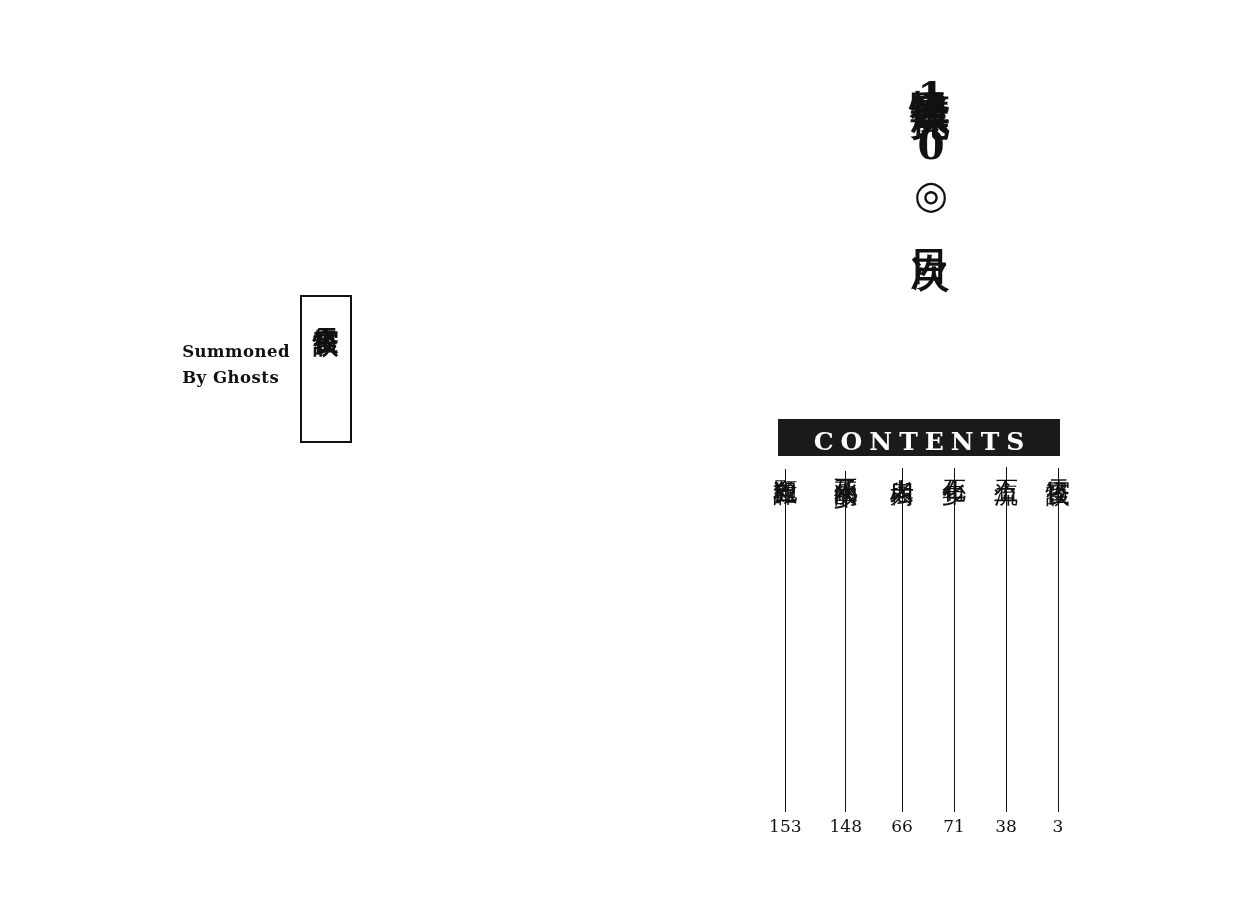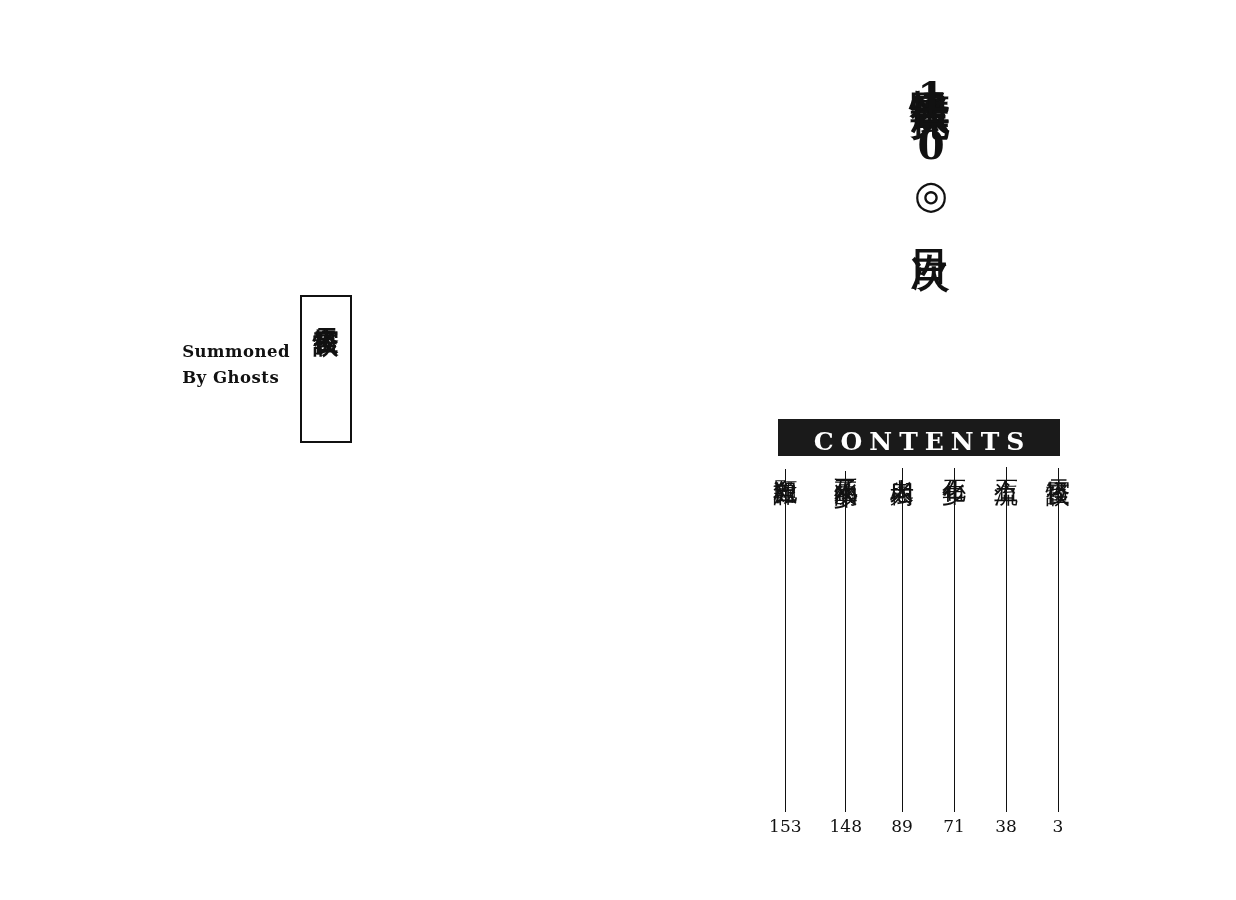--- a/index.html
+++ b/index.html
@@ -177,21 +177,21 @@
         <div class="page">38</div>
       </div>
       <div class="toc-entry">
         <div class="title">化石少年</div>
         <div class="leader"></div>
         <div class="page">71</div>
       </div>
       <div class="toc-entry">
         <div class="title">老人與樹</div>
         <div class="leader"></div>
-        <div class="page">89</div>
+        <div class="page">66</div>
       </div>
       <div class="toc-entry">
         <div class="title">死了兩次的少年</div>
         <div class="leader"></div>
         <div class="page">148</div>
       </div>
       <div class="toc-entry">
         <div class="title">自願詐欺犯</div>
         <div class="leader"></div>
         <div class="page">153</div>

